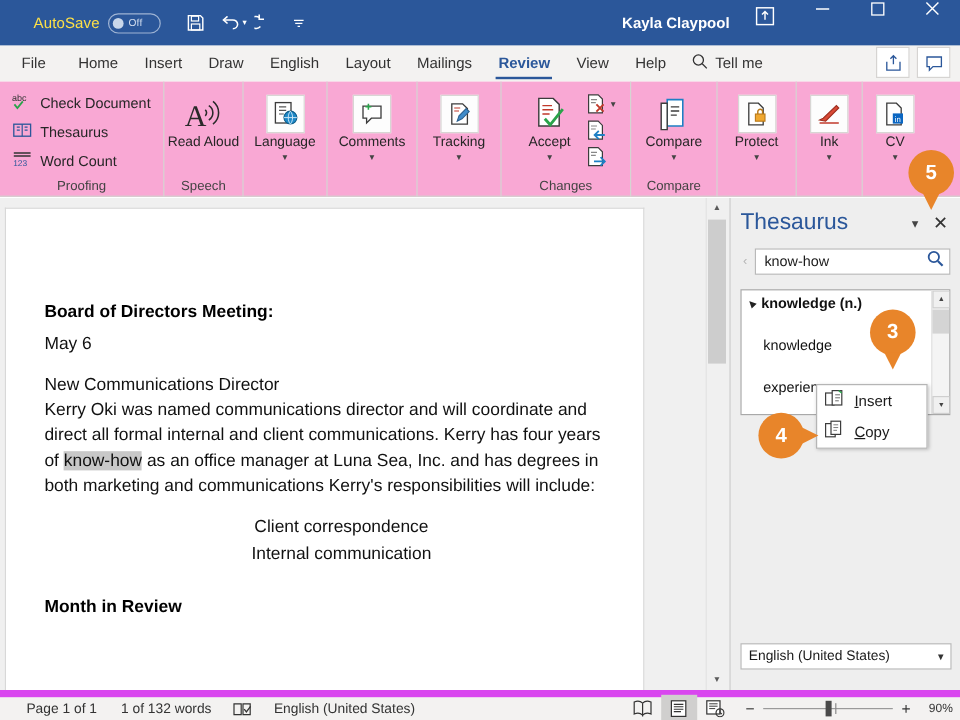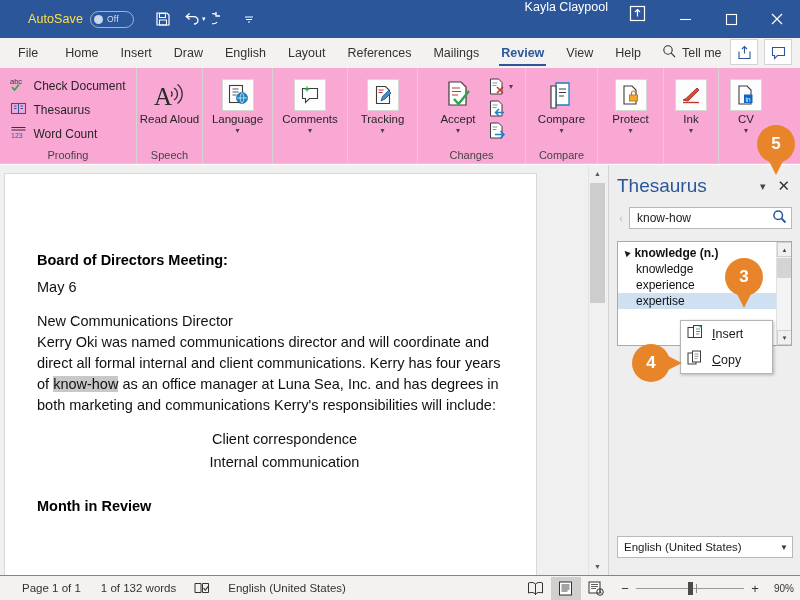--- a/index.html
+++ b/index.html
@@ -37,21 +37,21 @@
     justify-content: center; color: #ffffff;
   }
   .qat-btn svg { display: block; }
   .qat-caret { font-size: 7px; color: #ffffff; margin-left: -4px; }
   .doc-title {
     position: absolute; left: 0; width: 800px; text-align: center;
     font-size: 13px; color: #ffffff; pointer-events: none;
   }
   .title-right {
     position: absolute; right: 0; top: 0; height: 26px;
-    display: flex; align-items: flex-start;
+    display: flex; align-items: flex-end; font-weight: bold;
   }
   .user-name { font-size: 12.5px; color: #ffffff; margin-right: 14px; }
   .ribbon-display {
     width: 30px; height: 26px; display: flex; align-items: center;
     justify-content: center; margin-right: 10px;
   }
   .win-btn {
     width: 46px; height: 38px; display: flex; align-items: center;
     justify-content: center; color: #ffffff;
   }
@@ -196,21 +196,21 @@
     font-size: 6px; color: #444;
   }
   .res-arrow.bot { position: absolute; bottom: 0; }
   .res-thumb { position: absolute; top: 16px; left: 0; width: 15px; height: 20px; background: #d4d4d4; }
   .res-list { padding: 3px 0 0 0; }
   .res-head {
     display: flex; align-items: center; gap: 5px; padding: 1px 6px;
     font-size: 12px; font-weight: bold; color: #111;
   }
   .res-tri { font-size: 7px; color: #222; transform: rotate(45deg); display:inline-block; }
-  .res-item { padding: 1px 6px 1px 18px; font-size: 12px; color: #111; }
+  .res-item { padding: 1px 6px 1px 18px; font-size: 12px; color: #111; margin-top: 19px; }
   .res-item.selected {
     background: #cfe0f3; position: relative;
   }
   .res-item .item-caret {
     position: absolute; right: 4px; top: 2px; font-size: 9px; color: #2a2a2a;
   }
 
   .ctxmenu {
     position: absolute; left: 680px; top: 320px; width: 93px;
     background: #ffffff; border: 1px solid #b5b5b5;
@@ -226,21 +226,21 @@
     position: absolute; left: 8px; bottom: 17px; width: 176px; height: 22px;
     background: #ffffff; border: 1px solid #b9b9b9;
     display: flex; align-items: center; padding: 0 4px 0 6px;
   }
   .pane-lang-val { flex: 1; font-size: 11.5px; color: #1a1a1a; }
   .pane-lang-caret { font-size: 8px; color: #333; }
 
   
   .statusbar {
     position: absolute; top: 575px; left: 0; width: 800px; height: 25px;
-    background: #f3f2f1; border-top: 1px solid #d946ef;
+    background: #f3f2f1; border-top: 6px solid #d946ef;
     display: flex; align-items: center;
   }
   .sb-item { font-size: 11.5px; color: #333; padding: 0 10px; white-space: nowrap; }
   .sb-icon { padding: 0 8px; display: flex; align-items: center; }
   .sb-right { position: absolute; right: 6px; display: flex; align-items: center; }
   .view-btn {
     width: 30px; height: 23px; display: flex; align-items: center; justify-content: center;
   }
   .view-btn.active { background: #d0cfce; }
   .zoom-wrap { display: flex; align-items: center; gap: 5px; margin-left: 8px; }
@@ -340,21 +340,20 @@
     </div>
   </div>
 
   <div class="tabbar">
     <div class="tab file">File</div>
     <div class="tab">Home</div>
     <div class="tab">Insert</div>
     <div class="tab">Draw</div>
     <div class="tab">English</div>
     <div class="tab">Layout</div>
-    <div class="tab">References</div>
     <div class="tab">Mailings</div>
     <div class="tab active">Review</div>
     <div class="tab">View</div>
     <div class="tab">Help</div>
     <div class="tellme">
       <span>
         <svg width="14" height="14" viewBox="0 0 14 14">
             <circle cx="6" cy="6" r="4.2" fill="none" stroke="#333" stroke-width="1.1"></circle>
             <path d="M9.2 9.2L13 13" stroke="#333" stroke-width="1.1"></path>
           </svg>

